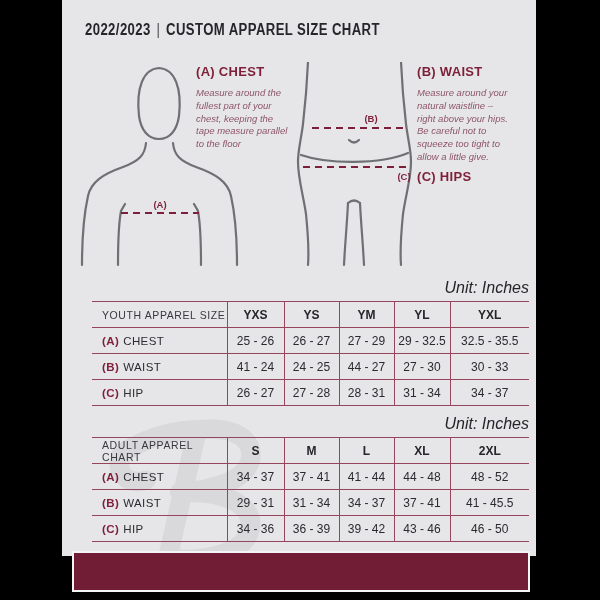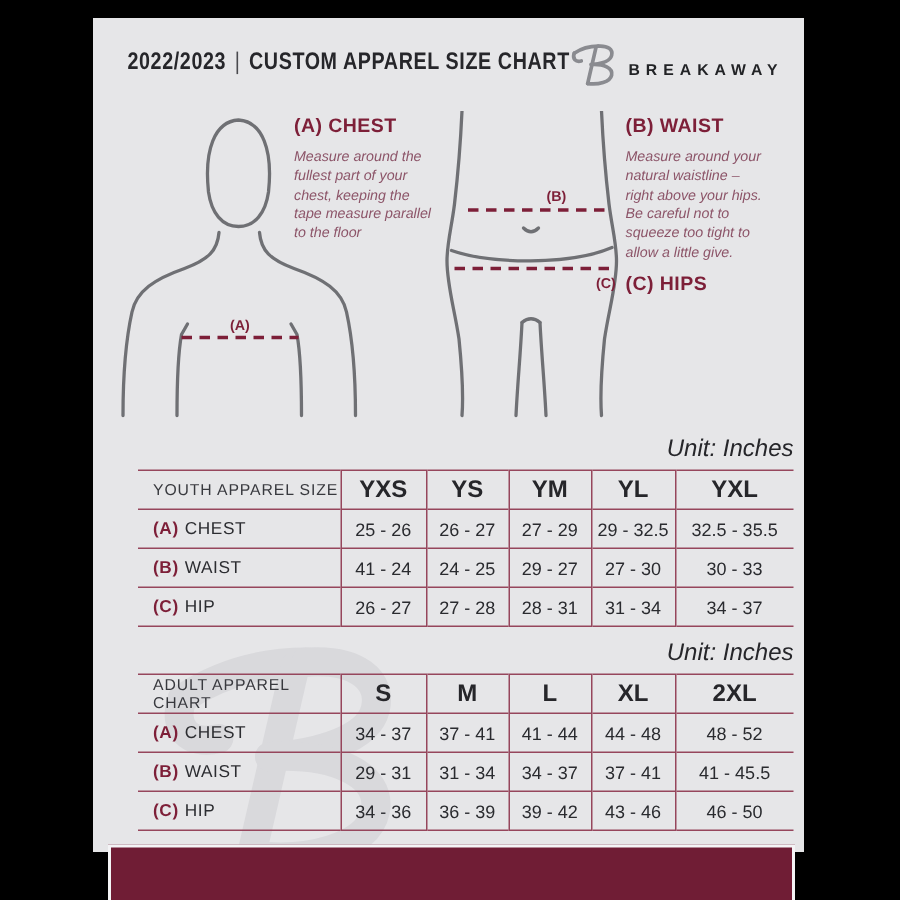--- a/index.html
+++ b/index.html
@@ -6,21 +6,21 @@
     --bg:#e6e6e8; --ink:#2b2c31; --maroon:#7d1f38; --line:#96465c;
     --desc:#8c5468; --fig:#6f7074; --footer:#701d35; --wm:#d9d9dc;
   }
   *{margin:0;padding:0;box-sizing:border-box;}
   html,body{width:600px;height:600px;}
   body{font-family:"Liberation Sans",sans-serif;background:#000;}
   .stage{position:relative;width:600px;height:600px;background:#000;overflow:hidden;}
   .black-bar{position:absolute;top:0;height:600px;background:#000;}
   .black-bar.left{left:0;width:62px;}
   .black-bar.right{right:0;width:64px;}
-  .content{position:absolute;left:62px;top:12px;width:474px;height:556px;background:var(--bg);text-decoration:underline;}
+  .content{position:absolute;left:62px;top:0;width:474px;height:556px;background:var(--bg);text-decoration:underline;}
 
   
   .doc-header{position:absolute;left:0;top:0;width:474px;height:50px;}
   .doc-title{position:absolute;left:23px;top:21px;font-weight:bold;font-size:16px;
     color:#26262a;letter-spacing:.5px;transform:scaleX(.82);transform-origin:left center;white-space:nowrap;}
   .doc-title .pipe{font-weight:normal;color:#4a4a4e;padding:0 7px;}
   .brand-group{position:absolute;left:318px;top:15px;display:flex;align-items:center;}
   .brand-text{font-weight:bold;font-size:10.5px;letter-spacing:4px;color:#222326;margin-left:7px;margin-top:8px;}
 
   
@@ -42,21 +42,21 @@
   .tbl-section{position:absolute;left:30px;width:437px;z-index:1;}
   .tbl-title{font-size:12.5px;font-weight:bold;letter-spacing:.4px;color:#222326;text-align:center;}
   .tbl-unit{font-size:16px;font-style:italic;color:#26262a;text-align:right;margin-top:2px;}
   .size-table{border-collapse:collapse;width:437px;table-layout:fixed;margin-top:4px;
     border-top:1px solid var(--line);border-bottom:1px solid var(--line);background:transparent;}
   .size-table tr{border-top:1px solid var(--line);}
   .size-table th,.size-table td{height:26px;vertical-align:middle;background:transparent;}
   .size-table th+th,.size-table td+td{border-left:1px solid var(--line);}
   .label-col{text-align:left;padding-left:10px;}
   th.label-col{font-weight:normal;font-size:10.5px;letter-spacing:.6px;color:#38393e;}
-  th.size-col{font-weight:bold;font-size:16px;color:#26262a;text-align:center;}
+  th.size-col{font-weight:bold;font-size:12px;color:#26262a;text-align:center;}
   td.val{font-size:12px;color:#2a2b2f;text-align:center;}
   td.label-col{font-size:11.5px;color:#2c2d31;letter-spacing:.4px;}
   td.label-col .pfx{font-weight:bold;color:var(--maroon);margin-right:4px;}
 
   .watermark{position:absolute;left:45px;top:410px;z-index:0;}
   .wm-stroke{fill:none;stroke:var(--wm);stroke-width:4;stroke-linecap:round;}
   .logo-stroke{fill:none;stroke:#8a8b90;stroke-width:2.6;stroke-linecap:round;}
 
   .footer-bar{position:absolute;left:10px;top:551px;width:458px;height:41px;
     background:var(--footer);border:2px solid #f4f4f6;z-index:2;}
@@ -66,30 +66,20 @@
 
 <div class="stage">
   <div class="black-bar left"></div>
   <div class="black-bar right"></div>
 
   <div class="content">
 
     <div class="doc-header">
       <div class="doc-title">
         <span>2022/2023</span><span class="pipe">|</span><span>CUSTOM APPAREL SIZE CHART</span>
-      </div>
-      <div class="brand-group">
-        <svg width="32" height="32" viewBox="0 0 34 34">
-          <path class="logo-stroke" d="M3,9 C9,5 15,4 20,4"></path>
-          <path class="logo-stroke" d="M3,9 C1.5,13 4,15.5 8,14.5"></path>
-          <path class="logo-stroke" d="M18.5,4.5 L12.5,30.5"></path>
-          <path class="logo-stroke" d="M20,4 C27,3.5 30.5,6.5 29.5,10.5 C28.5,14.5 22,16.5 15,17"></path>
-          <path class="logo-stroke" d="M15,17 C24,16.5 30.5,19.5 29.5,24.5 C28.5,29.5 20,31.5 12.5,30.5"></path>
-        </svg>
-        <span class="brand-text">BREAKAWAY</span>
       </div>
     </div>
 
     <svg class="figure fig-torso" width="165" height="205" viewBox="0 0 165 205">
       <path class="fig-stroke" d="M64,54 C61,26 68,7 84,6 C100,7 107,26 104,54 C102,68 95,77 84,77 C73,77 66,68 64,54 Z"></path>
       <path class="fig-stroke" d="M71,81 C70,93 64,99 48,105 C28,112 16,120 13,134 C9,152 7,177 7,203"></path>
       <path class="fig-stroke" d="M98,81 C99,93 105,99 121,105 C141,112 153,120 156,134 C160,152 162,177 162,203"></path>
       <path class="fig-stroke" d="M50,142 L46,149 C44,160 43,180 43,203"></path>
       <path class="fig-stroke" d="M119,142 L123,149 C125,160 126,180 126,203"></path>
       <path class="dash-line" d="M46,151 H124"></path>
@@ -164,21 +154,21 @@
           <td class="val">25 - 26</td>
           <td class="val">26 - 27</td>
           <td class="val">27 - 29</td>
           <td class="val">29 - 32.5</td>
           <td class="val">32.5 - 35.5</td>
         </tr>
         <tr>
           <td class="label-col"><span class="pfx">(B)</span><span>WAIST</span></td>
           <td class="val">41 - 24</td>
           <td class="val">24 - 25</td>
-          <td class="val">29 - 27</td>
+          <td class="val">44 - 27</td>
           <td class="val">27 - 30</td>
           <td class="val">30 - 33</td>
         </tr>
         <tr>
           <td class="label-col"><span class="pfx">(C)</span><span>HIP</span></td>
           <td class="val">26 - 27</td>
           <td class="val">27 - 28</td>
           <td class="val">28 - 31</td>
           <td class="val">31 - 34</td>
           <td class="val">34 - 37</td>

